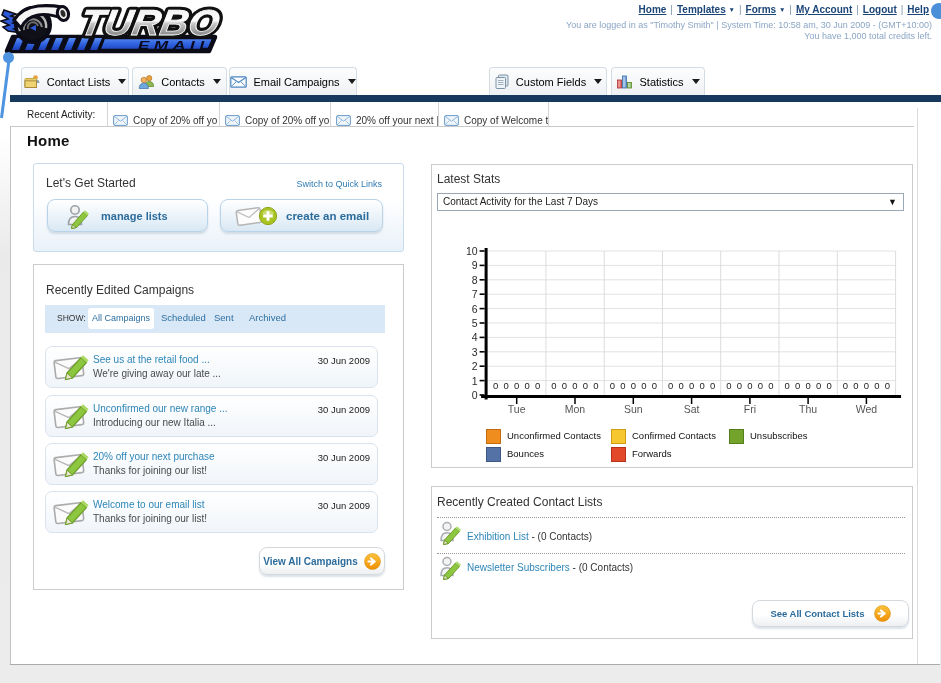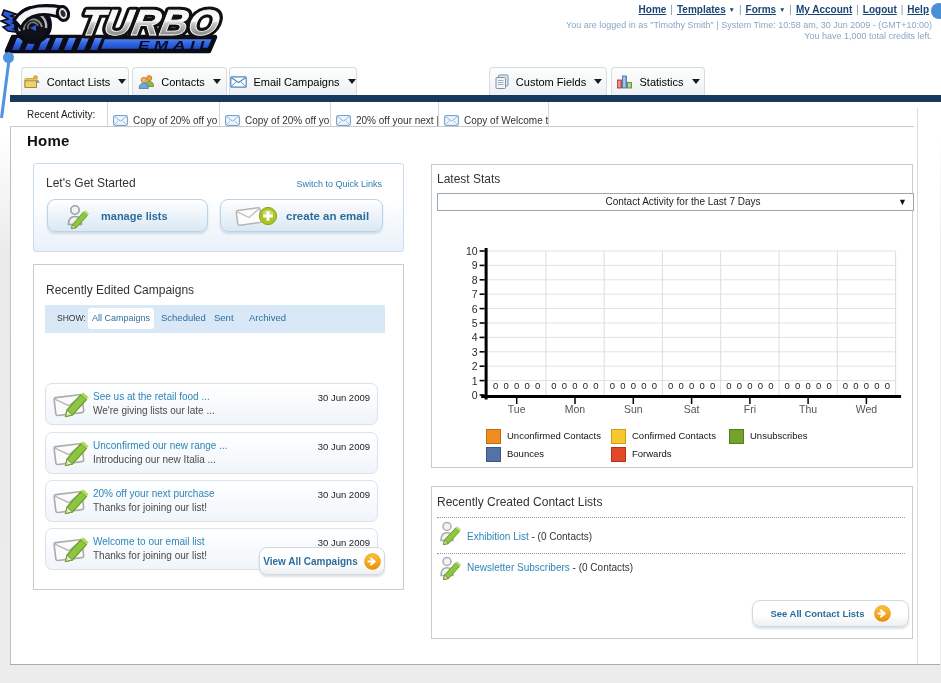--- a/index.html
+++ b/index.html
@@ -37,21 +37,21 @@
   
   #homeh{left:27px;top:132px;font-size:15px;font-weight:bold;color:#111;letter-spacing:.2px;}
   .panelblue{border:1px solid #c8dcee;border-radius:3px;background:linear-gradient(#ffffff 40%,#e9f1f9);}
   .panelgrey{border:1px solid #cccccc;background:#fff;}
   .ptitle{font-size:12px;color:#333;}
   .btn{border:1px solid #d4d9de;border-radius:8px;background:linear-gradient(#ffffff 55%,#edeff1);
        box-shadow:0 2px 2px rgba(150,170,190,.35);display:flex;align-items:center;justify-content:center;
        font-weight:bold;color:#2c6c9c;white-space:nowrap;}
   
   .citem{left:45px;width:331px;height:40px;border:1px solid #d9e3ed;border-radius:7px;
-         background:linear-gradient(#ffffff,#f0f5fa);margin-top:37px;}
+         background:linear-gradient(#ffffff,#f0f5fa);}
   .ctitle{position:absolute;left:47px;top:7px;font-size:10px;color:#2e86b8;white-space:nowrap;}
   .csub{position:absolute;left:47px;top:21px;font-size:10px;color:#4a4a4a;white-space:nowrap;}
   .cdate{position:absolute;right:7px;top:8px;font-size:9.5px;color:#222;}
   .dotline{border-top:1px dotted #999;height:0;}
   .bluelink{color:#2e86b8;}
 </style>
 </head>
 <body>
 <div id="vp">
   <div class="abs" id="whitebox"></div>
@@ -228,21 +228,21 @@
     <div style="position:absolute;left:7px;top:6px;"><svg width="38" height="30" viewBox="0 0 38 30">
           <g transform="rotate(-7 17 16)">
             <rect x="2" y="6" width="28" height="18" rx="2" fill="#fbfbfb" stroke="#ababab" stroke-width="1.6"></rect>
             <path d="M2.6 7.2 L16 15.5 29.4 7.2" fill="none" stroke="#b8b8b8" stroke-width="1.4"></path>
           </g>
           <path d="M14 20 L28 4.5 33.5 9.5 19.5 25 12.5 26.5Z" fill="#8dc63f" stroke="#6d9c2b" stroke-width="1.2"></path>
           <path d="M14 20 L19.5 25 12.5 26.5Z" fill="#ece4cc" stroke="#6d9c2b" stroke-width="1"></path>
           <path d="M28 4.5 L33.5 9.5 35.5 7.3 30 2.3Z" fill="#a9d85f"></path>
         </svg></div>
       <div class="ctitle">See us at the retail food ...</div>
-    <div class="csub">We're giving lists our late ...</div>
+    <div class="csub">We're giving away our late ...</div>
     <div class="cdate">30 Jun 2009</div>
   </div>
   <div class="abs citem" style="top:395px;">
     <div style="position:absolute;left:7px;top:6px;"><svg width="38" height="30" viewBox="0 0 38 30">
           <g transform="rotate(-7 17 16)">
             <rect x="2" y="6" width="28" height="18" rx="2" fill="#fbfbfb" stroke="#ababab" stroke-width="1.6"></rect>
             <path d="M2.6 7.2 L16 15.5 29.4 7.2" fill="none" stroke="#b8b8b8" stroke-width="1.4"></path>
           </g>
           <path d="M14 20 L28 4.5 33.5 9.5 19.5 25 12.5 26.5Z" fill="#8dc63f" stroke="#6d9c2b" stroke-width="1.2"></path>
           <path d="M14 20 L19.5 25 12.5 26.5Z" fill="#ece4cc" stroke="#6d9c2b" stroke-width="1"></path>
@@ -289,21 +289,21 @@
             <stop offset="1" stop-color="#ef9004"></stop>
           </linearGradient>
         </defs>
         <circle cx="8.5" cy="8.5" r="8" fill="url(#oa1)" stroke="#d78a00" stroke-width="0.5"></circle>
         <path d="M4.5 8.5 h5 M7 5.5 l3.7 3 L7 11.5" fill="none" stroke="#fff" stroke-width="2.2" stroke-linecap="round" stroke-linejoin="round"></path>
       </svg>
     </div>
 
   <div class="abs panelgrey" style="left:431px;top:164px;width:480px;height:302px;"></div>
   <div class="abs ptitle" style="left:437px;top:172px;">Latest Stats</div>
-  <div class="abs" id="statsselect" style="left:437px;top:193px;width:460px;height:16px;border:1px solid #9aa8b5;background:#fff;font-size:10px;color:#222;line-height:16px;padding-left:15px;text-align:center;">Contact Activity for the Last 7 Days<span style="position:absolute;right:6px;top:0;font-size:9px;color:#111;">▼</span></div>
+  <div class="abs" id="statsselect" style="left:437px;top:193px;width:460px;height:16px;border:1px solid #9aa8b5;background:#fff;font-size:10px;color:#222;line-height:16px;padding-left:5px;">Contact Activity for the Last 7 Days<span style="position:absolute;right:6px;top:0;font-size:9px;color:#111;">▼</span></div>
 
   <svg class="abs" style="left:420px;top:240px;" width="510" height="230" viewBox="0 0 510 230">
   <line x1="67.6" y1="140.6" x2="475.6" y2="140.6" stroke="#e2e2e2" stroke-width="1"></line>
   <line x1="67.6" y1="126.2" x2="475.6" y2="126.2" stroke="#e2e2e2" stroke-width="1"></line>
   <line x1="67.6" y1="111.8" x2="475.6" y2="111.8" stroke="#e2e2e2" stroke-width="1"></line>
   <line x1="67.6" y1="97.4" x2="475.6" y2="97.4" stroke="#e2e2e2" stroke-width="1"></line>
   <line x1="67.6" y1="83.0" x2="475.6" y2="83.0" stroke="#e2e2e2" stroke-width="1"></line>
   <line x1="67.6" y1="68.6" x2="475.6" y2="68.6" stroke="#e2e2e2" stroke-width="1"></line>
   <line x1="67.6" y1="54.2" x2="475.6" y2="54.2" stroke="#e2e2e2" stroke-width="1"></line>
   <line x1="67.6" y1="39.8" x2="475.6" y2="39.8" stroke="#e2e2e2" stroke-width="1"></line>

